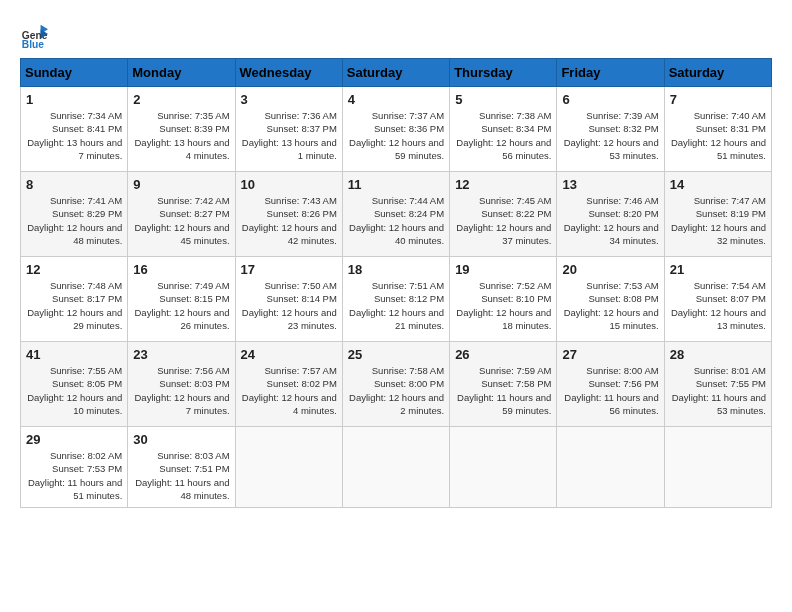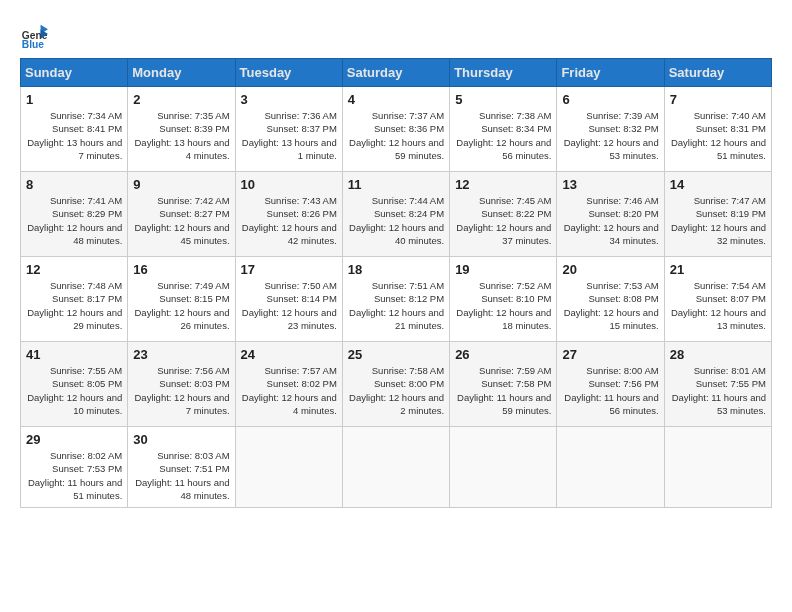--- a/index.html
+++ b/index.html
@@ -37,21 +37,21 @@
       font-size: 16px;
       color: #555;
     }
     .calendar-table {
       width: 100%;
       border-collapse: collapse;
       font-size: 11px;
     }
     .calendar-table th {
       background: #2176c7;
-      color: #e5e5e5;
+      color: #000000;
       padding: 6px 4px;
       text-align: left;
       font-size: 13px;
       font-weight: bold;
       border: 1px solid #1a5fa0;
     }
     .calendar-table td {
       border: 1px solid #ccc;
       padding: 5px 5px;
       vertical-align: top;
@@ -103,21 +103,21 @@
     <div class="month-title"></div>
     <div class="location-title"></div>
   </div>
 </div>
 
 <table class="calendar-table">
   <thead>
     <tr>
       <th>Sunday</th>
       <th>Monday</th>
-      <th>Tuesday</th>
+      <th>Wednesday</th>
       <th>Saturday</th>
       <th>Thursday</th>
       <th>Friday</th>
       <th>Saturday</th>
     </tr>
   </thead>
   <tbody id="calendar-body">
   <tr>
         <td>
         <span class="day-number">1</span>

